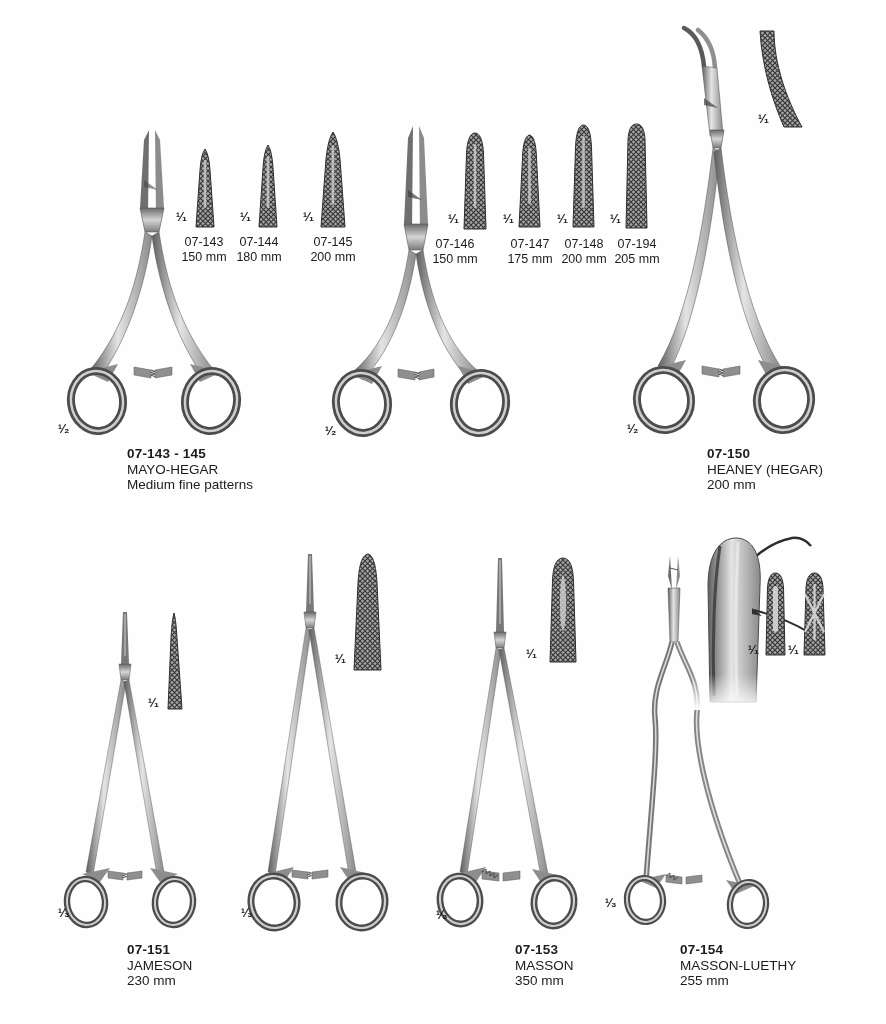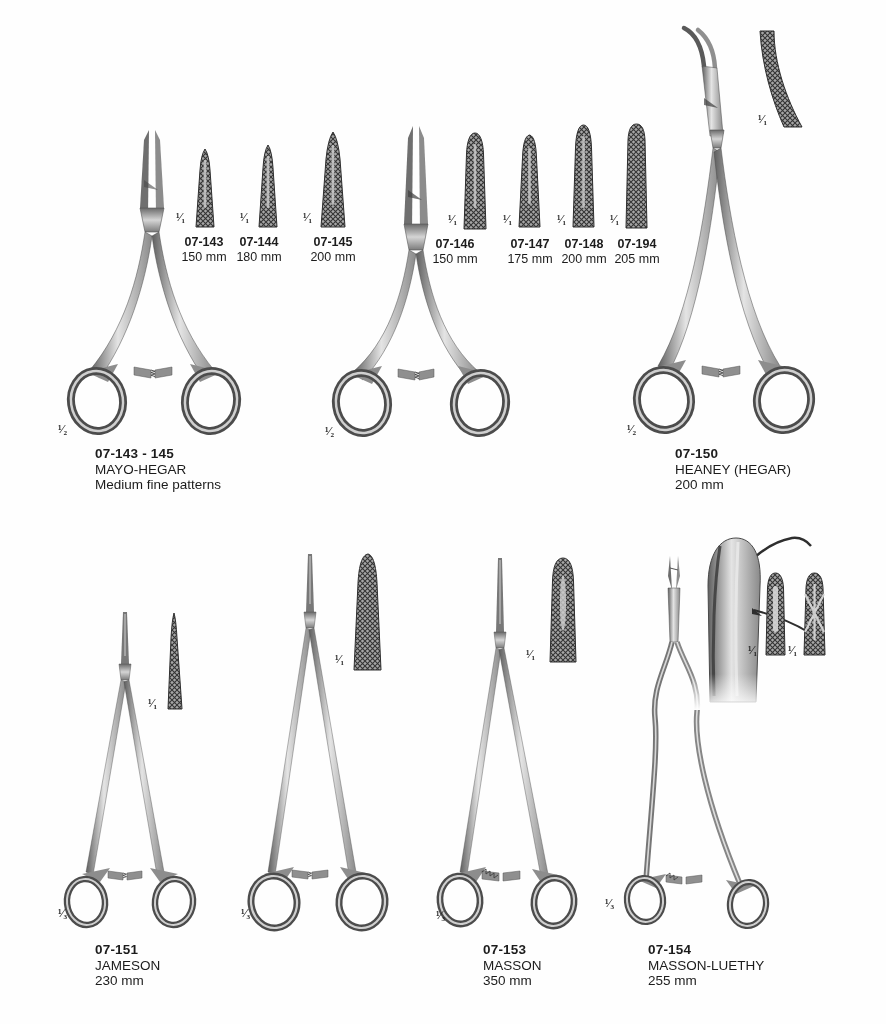--- a/index.html
+++ b/index.html
@@ -1,23 +1,23 @@
 <!DOCTYPE html>
 <html><head>
 <meta charset="utf-8">
 <style>
   html,body{margin:0;padding:0;background:#ffffff;}
   .page{position:relative;width:886px;height:1024px;background:#fefefe;overflow:hidden;
         font-family:"Liberation Sans","DejaVu Sans",sans-serif;color:#1c1c1c;}
   .abs{position:absolute;}
-  .caption{font-size:13.5px;line-height:15.5px;white-space:nowrap;}
+  .caption{font-size:13.5px;line-height:15.5px;white-space:nowrap;margin-left:32px;}
   .caption .code{font-weight:bold;letter-spacing:.2px;}
   .tip-label{font-size:12.5px;line-height:14.5px;text-align:center;transform:translateX(-50%);white-space:nowrap;}
-  .tip-label .code{font-weight:bold;}
-  .scale{font-size:12px;font-weight:bold;font-family:Liberation Serif, serif;white-space:nowrap;}
+  .tip-label .code{font-weight:normal;}
+  .scale{font-size:12px;font-weight:bold;font-family:Liberation Sans, sans-serif;white-space:nowrap;}
   svg{display:block;}
 </style>
 </head>
 <body>
 
 <div class="page">
 
   <svg style="position:absolute;width:0;height:0" aria-hidden="true">
     <defs>
       <pattern id="xh" width="5" height="5" patternUnits="userSpaceOnUse">

